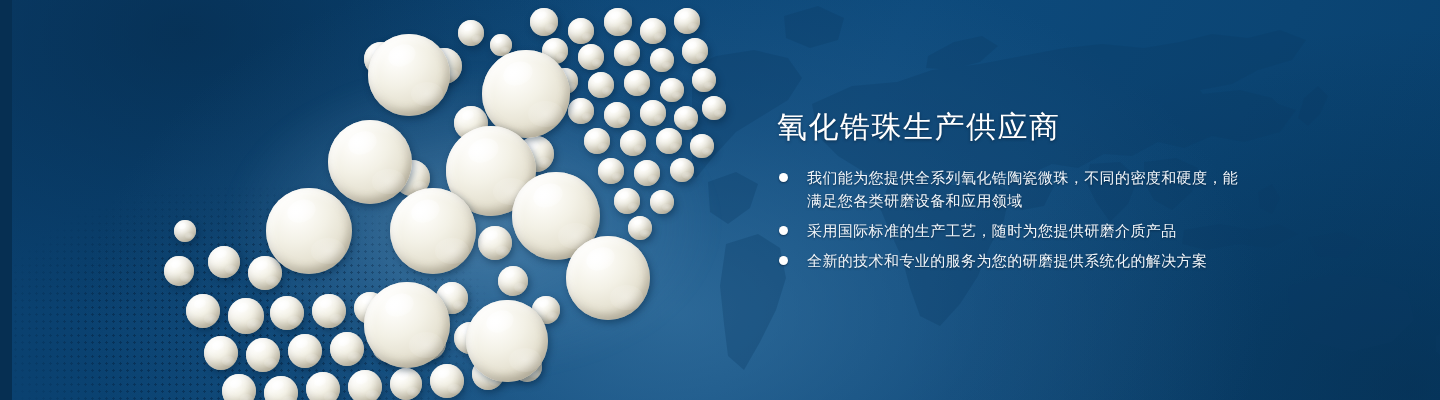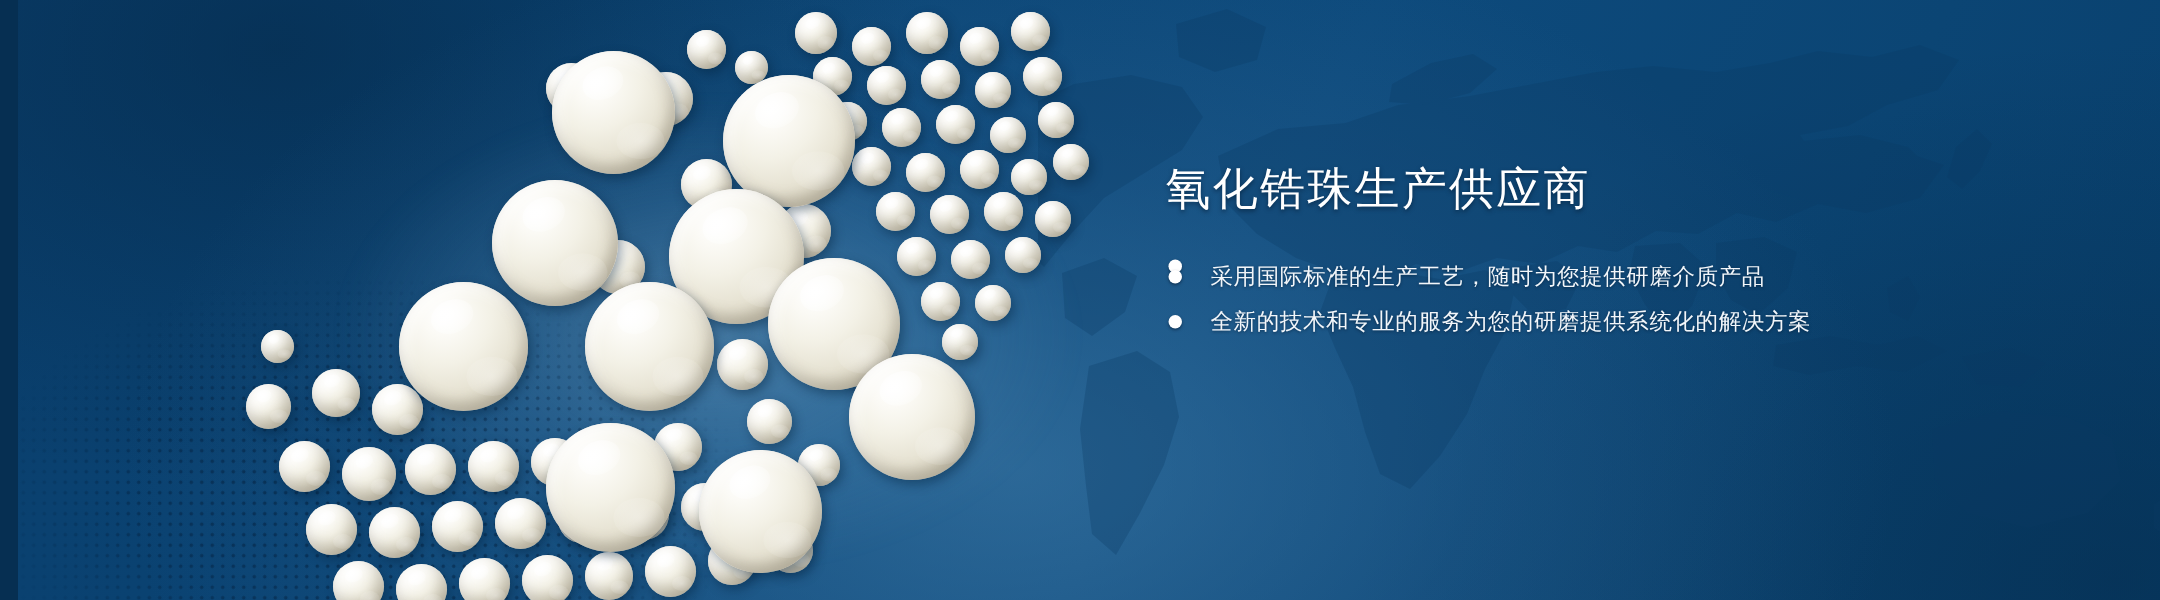--- a/index.html
+++ b/index.html
@@ -227,20 +227,21 @@
   </div>
 
   <div class="content">
 
     <div class="title">氧化锆珠生产供应商</div>
 
     <div class="bullets">
 
       <div class="bullet">
         <span class="bullet-dot"></span>
+        <span class="bullet-text">我们能为您提供全系列氧化锆陶瓷微珠，不同的密度和硬度，能满足您各类研磨设备和应用领域</span>
       </div>
 
       <div class="bullet">
         <span class="bullet-dot"></span>
         <span class="bullet-text">采用国际标准的生产工艺，随时为您提供研磨介质产品</span>
       </div>
 
       <div class="bullet">
         <span class="bullet-dot"></span>
         <span class="bullet-text">全新的技术和专业的服务为您的研磨提供系统化的解决方案</span>

